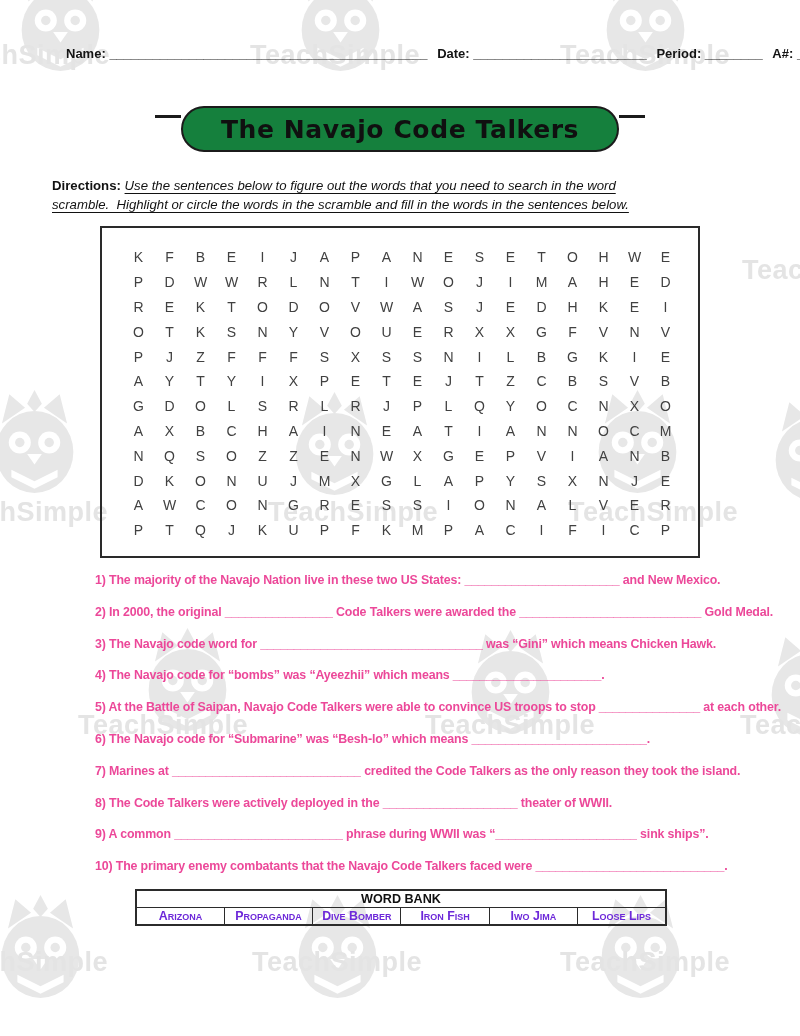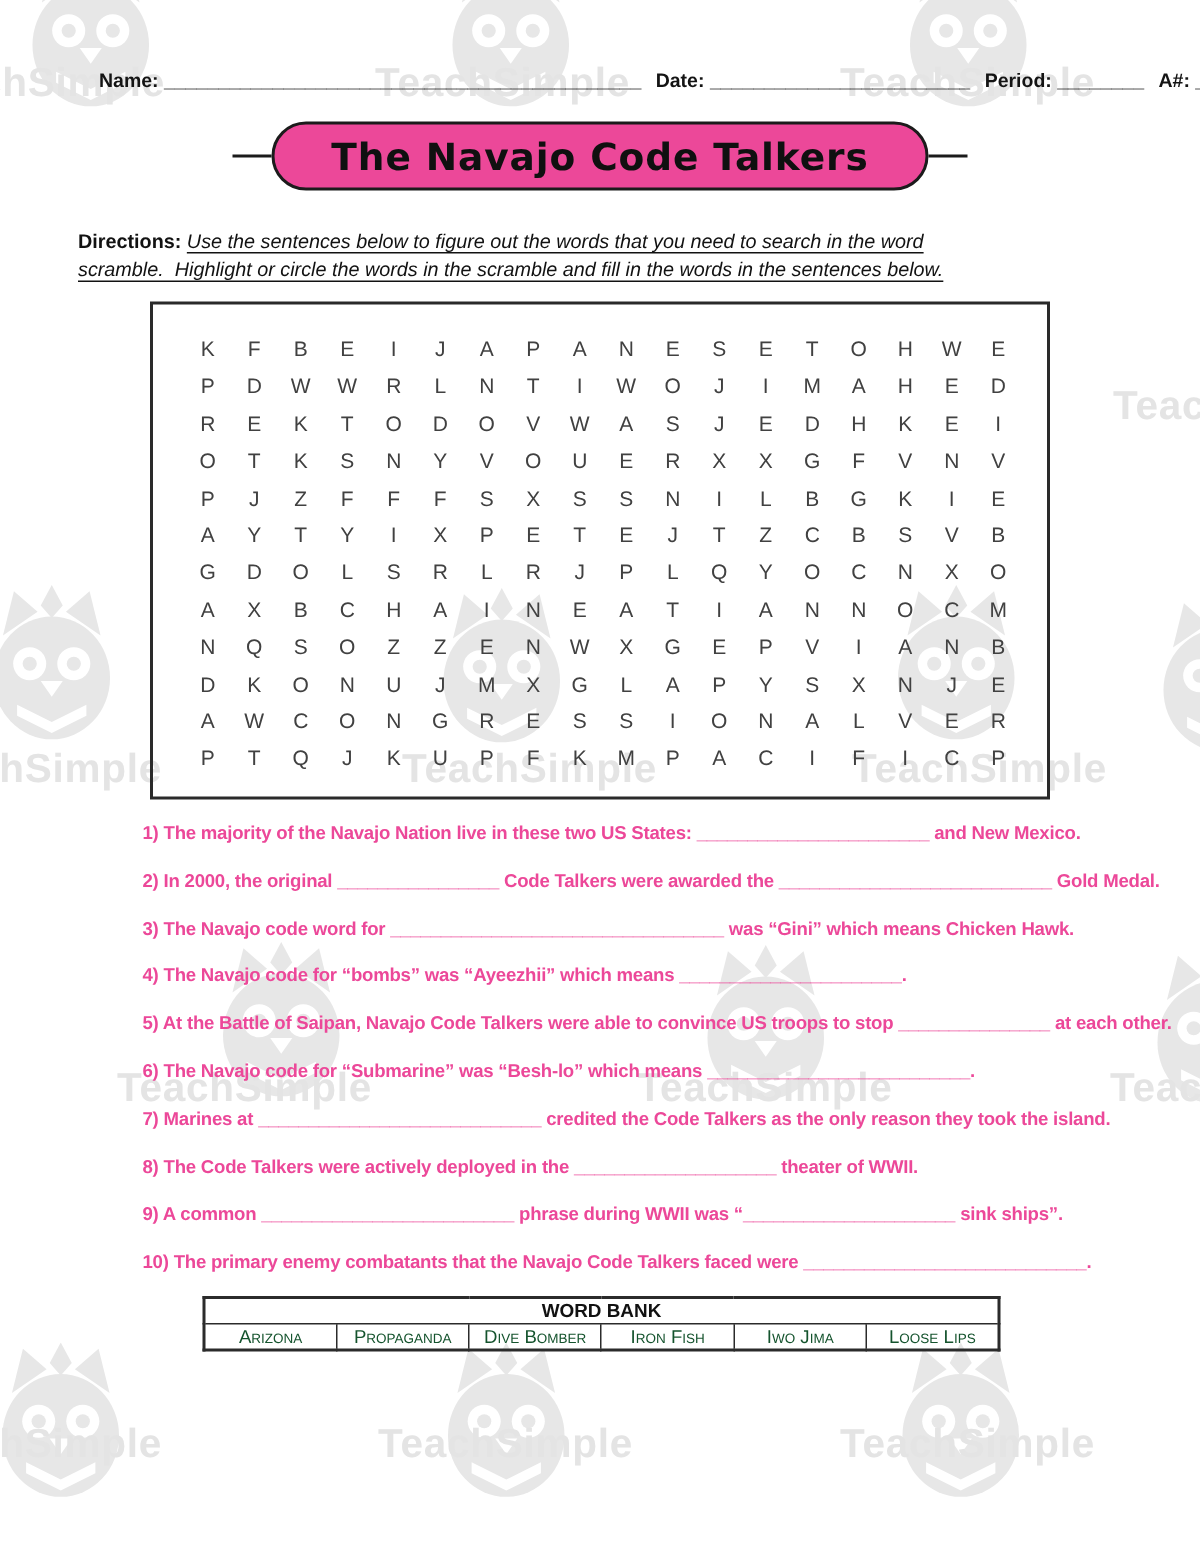--- a/index.html
+++ b/index.html
@@ -26,21 +26,21 @@
   .hdr .line { font-weight:bold; letter-spacing:0; }
   .hdr .lbl { margin-left:6px; }
   .hdr .lbl:first-child { margin-left:10px; }
 
   .banner-row {
     margin-top:20px; display:flex; align-items:center; justify-content:center;
   }
   .tick { width:26px; height:2.4px; background:#1b1b1b; }
   .pill {
     width:438px; height:46px; border:2.6px solid #1b1b1b; border-radius:24px;
-    display:flex; align-items:center; justify-content:center; background:#ec4899;
+    display:flex; align-items:center; justify-content:center; background:#15803d;margin-top:25px;
   }
   .pill h1 {
     font-family:"DejaVu Sans", sans-serif; font-size:25px; font-weight:bold;
     letter-spacing:0.6px; color:#101010;
   }
 
   .directions {
     margin:24px 0 0 52px; width:634px; font-size:13.2px; line-height:19px;
     color:#121212;
   }
@@ -71,22 +71,22 @@
 
   table.wordbank {
     margin:-3px 0 0 135px; width:532px; border-collapse:collapse;
     border:2px solid #2b2b2b; table-layout:fixed;
   }
   table.wordbank th {
     border:1.6px solid #2b2b2b; font-size:12.6px; font-weight:bold;
     height:18px; text-align:center; color:#111;
   }
   table.wordbank td {
-    border:1.6px solid #2b2b2b; font-size:12.4px; font-weight:400;
-    font-variant:small-caps; height:17.5px; text-align:center; color:#14532d;
+    border:1.6px solid #2b2b2b; font-size:12.4px; font-weight:700;
+    font-variant:small-caps; height:17.5px; text-align:center; color:#6d28d9;
   }
 </style>
 </head>
 <body>
 
 <div class="page">
 
   <div class="wm-layer" id="wmLayer">
       <span class="wm-owl" style="left: 8px; top: -32px;"><svg viewBox="0 0 100 100" width="105" height="105">
           <g fill="#e7e7e7">

